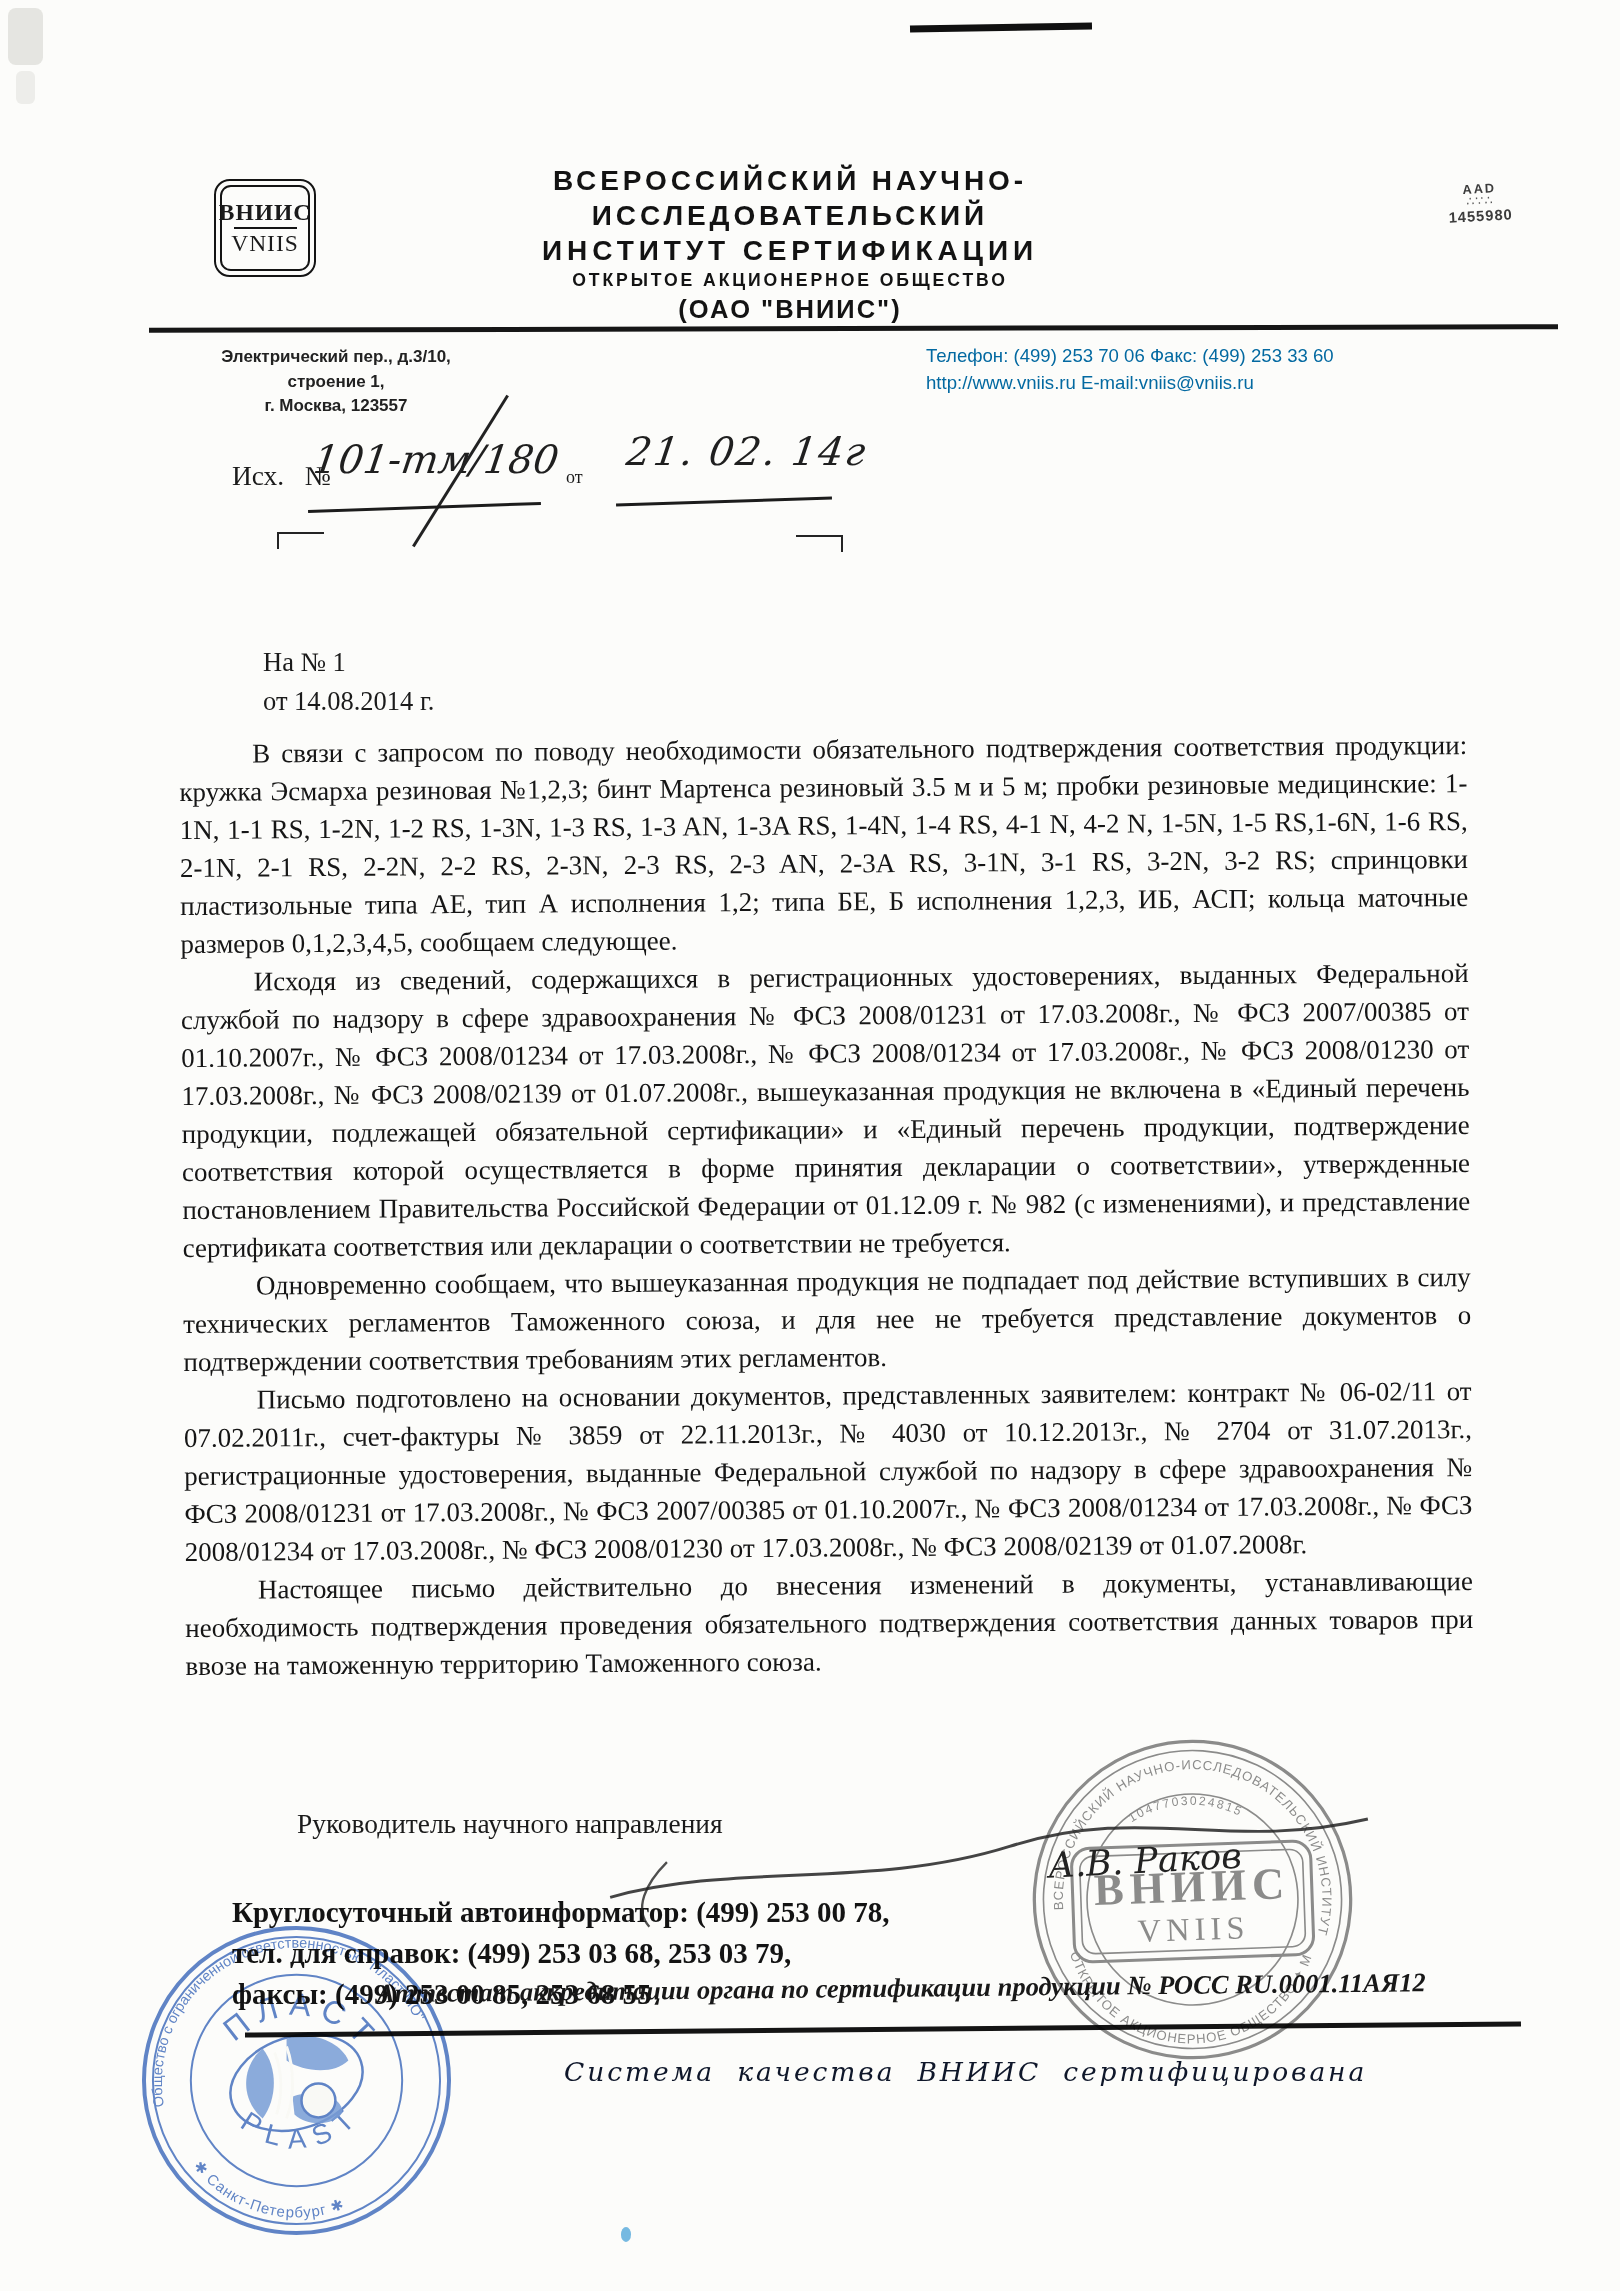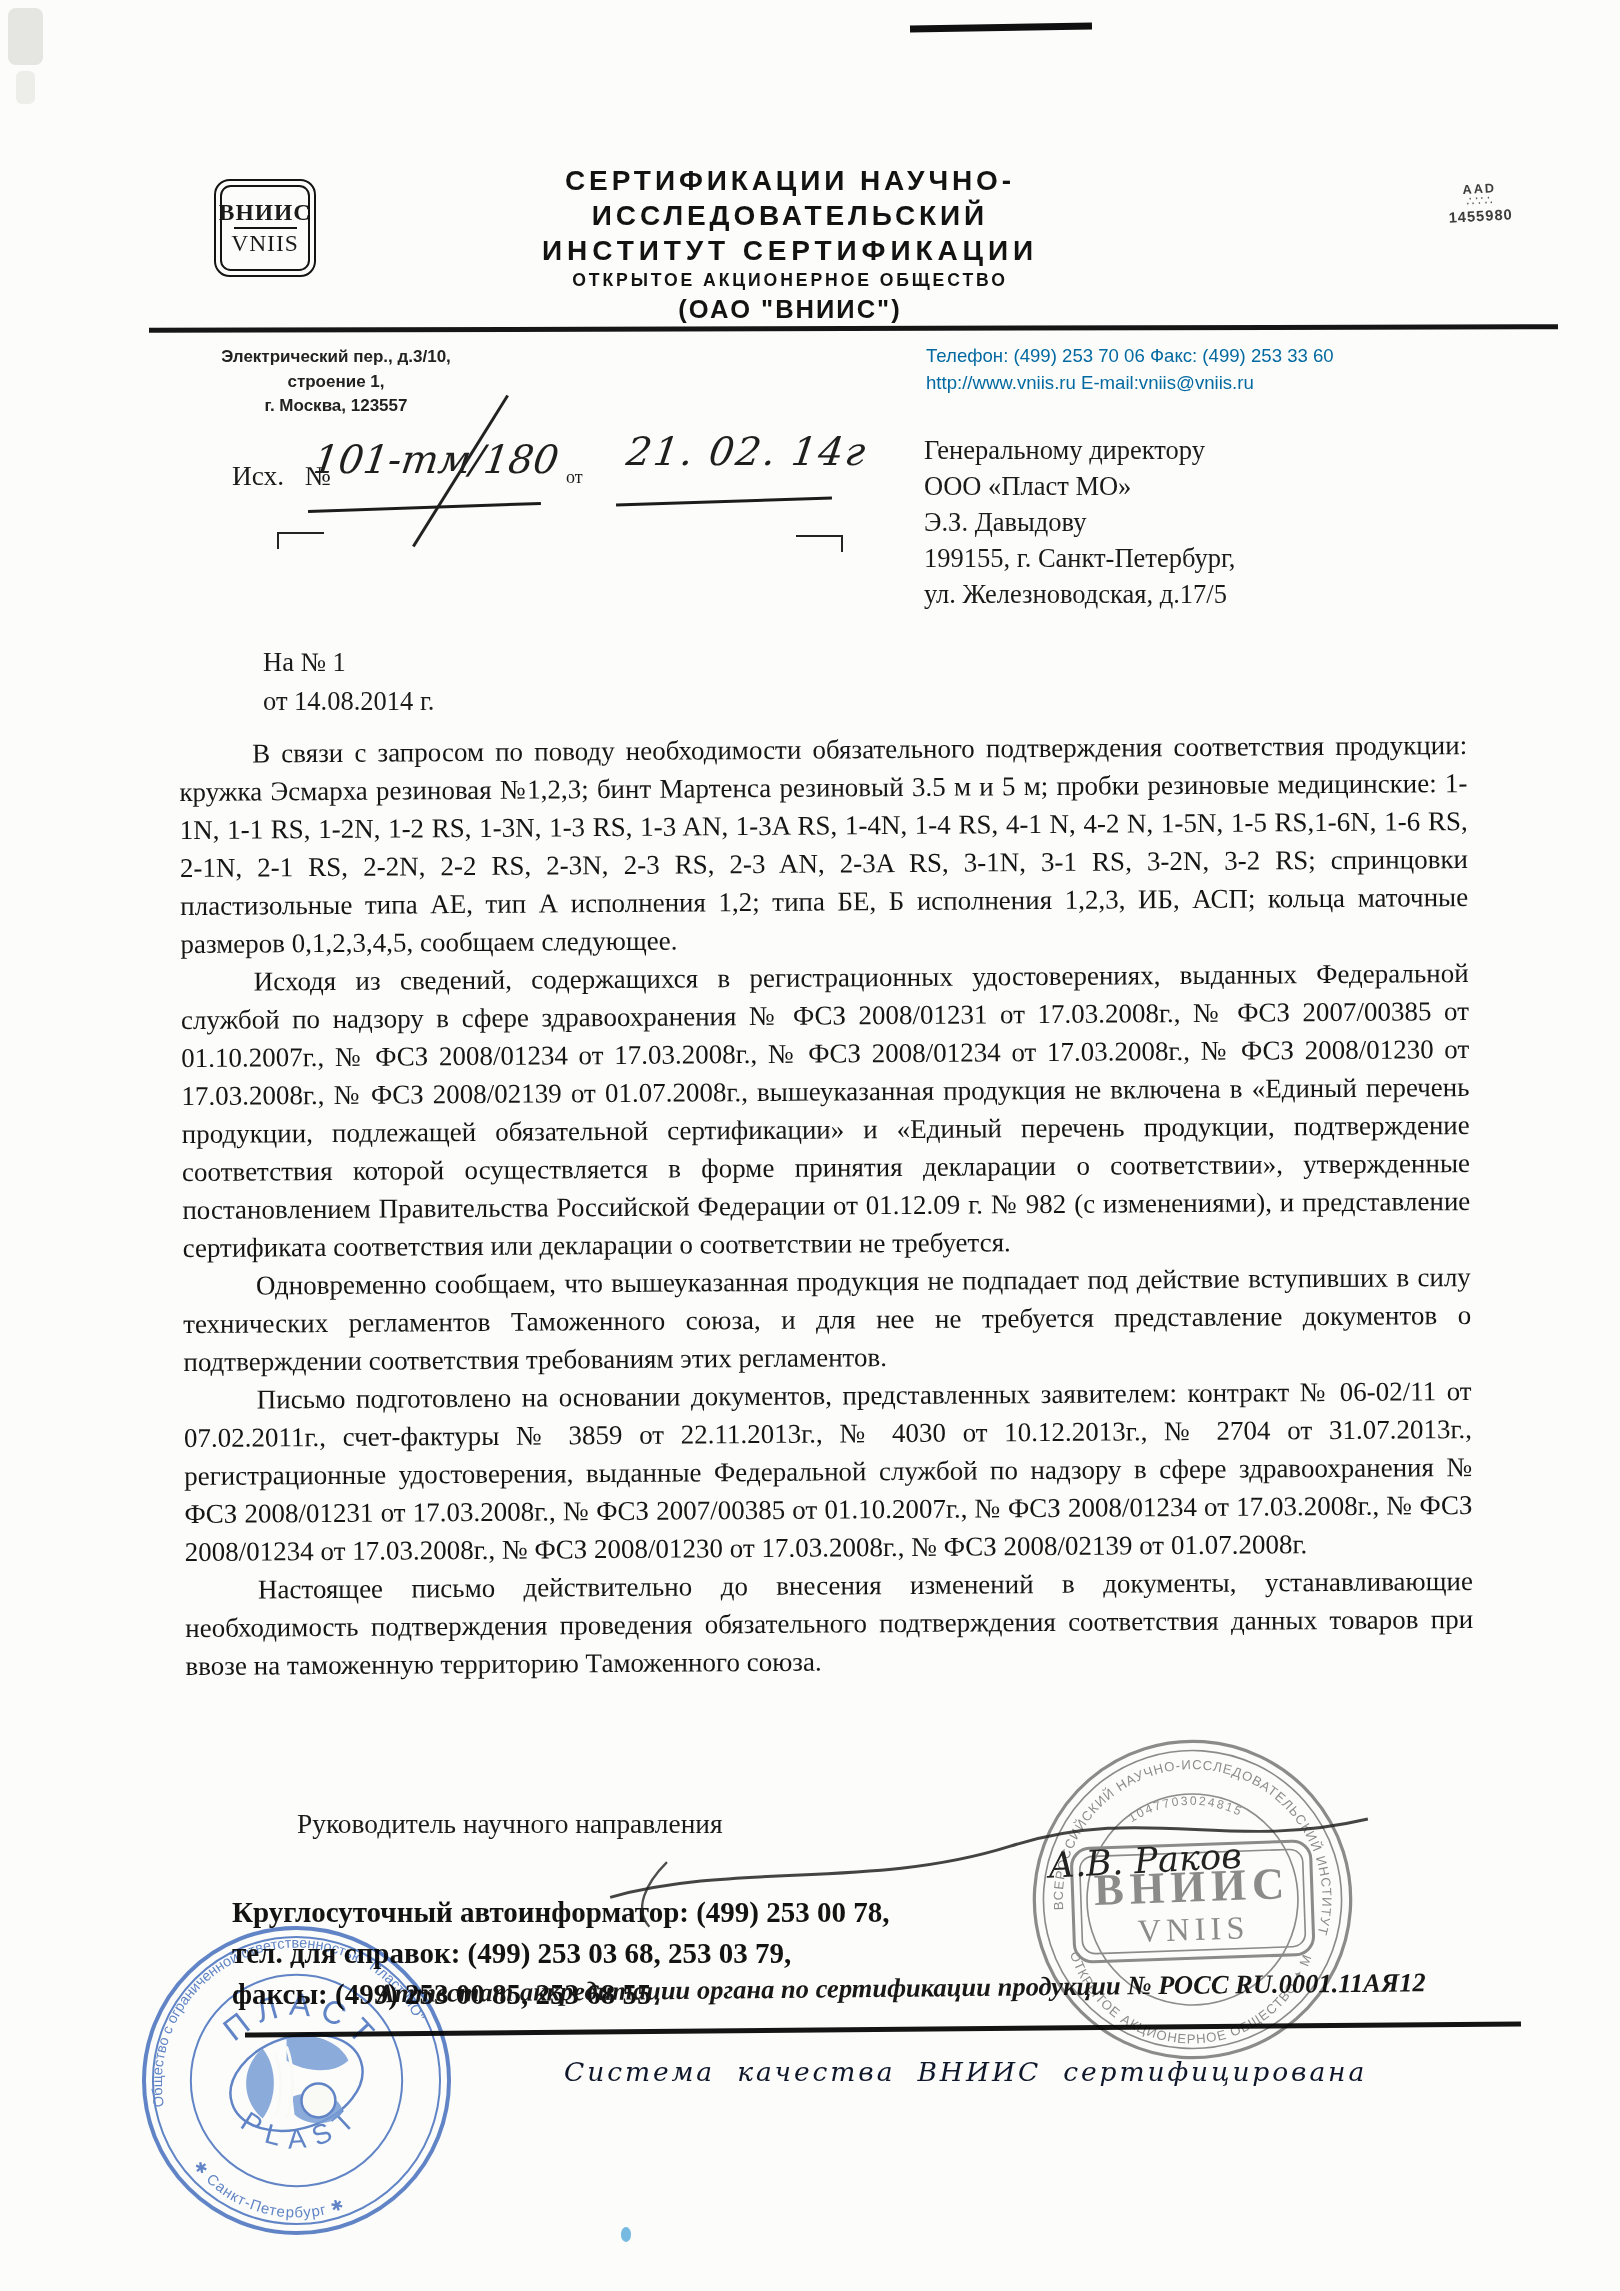--- a/index.html
+++ b/index.html
@@ -74,21 +74,21 @@
 
   <div class="abs logo">
     <div class="logo-in">
       <div class="logo-t1">ВНИИС</div>
       <div class="logo-div"></div>
       <div class="logo-t2">VNIIS</div>
     </div>
   </div>
 
   <div class="abs hdr">
-    <div class="hdr-l1">СЕРТИФИКАЦИИ  НАУЧНО-ИССЛЕДОВАТЕЛЬСКИЙ</div>
+    <div class="hdr-l1">ВСЕРОССИЙСКИЙ  НАУЧНО-ИССЛЕДОВАТЕЛЬСКИЙ</div>
     <div class="hdr-l2">ИНСТИТУТ  СЕРТИФИКАЦИИ</div>
     <div class="hdr-l3">ОТКРЫТОЕ АКЦИОНЕРНОЕ ОБЩЕСТВО</div>
     <div class="hdr-l4">(ОАО  "ВНИИС")</div>
   </div>
 
   <div class="abs aad">
     <div class="aad-t">AAD</div>
     <div class="aad-b">∴∵∴</div>
     <div class="aad-n">1455980</div>
   </div>
@@ -105,27 +105,20 @@
   </div>
 
   <div class="abs isx-label">Исх.  №</div>
   <div class="abs hand hand1">101-тм/180</div>
   <div class="abs slash"></div>
   <div class="abs uline ul1"></div>
   <div class="abs ot">от</div>
   <div class="abs hand hand2">21. 02. 14г</div>
   <div class="abs uline ul2"></div>
 
-  <div class="abs rcpt">
-    <div>Генеральному директору</div>
-    <div>ООО «Пласт МО»</div>
-    <div>Э.З. Давыдову</div>
-    <div>199155, г. Санкт-Петербург,</div>
-    <div>ул. Железноводская, д.17/5</div>
-  </div>
   <div class="abs corner-l"></div>
   <div class="abs corner-r"></div>
 
   <div class="abs ref">
     <div>На № 1</div>
     <div>от 14.08.2014 г.</div>
   </div>
 
   <div class="abs body-text">
     <p>В связи с запросом по поводу необходимости обязательного подтверждения соответствия продукции: кружка Эсмарха резиновая №1,2,3; бинт Мартенса резиновый 3.5 м и 5 м; пробки резиновые медицинские: 1-1N, 1-1 RS, 1-2N, 1-2 RS, 1-3N, 1-3 RS, 1-3 AN, 1-3A RS, 1-4N, 1-4 RS, 4-1 N, 4-2 N, 1-5N, 1-5 RS,1-6N, 1-6 RS, 2-1N, 2-1 RS, 2-2N, 2-2 RS, 2-3N, 2-3 RS, 2-3 AN, 2-3A RS, 3-1N, 3-1 RS, 3-2N, 3-2 RS; спринцовки пластизольные типа АЕ, тип А исполнения 1,2; типа БЕ, Б исполнения 1,2,3, ИБ, АСП; кольца маточные размеров 0,1,2,3,4,5, сообщаем следующее.</p>

